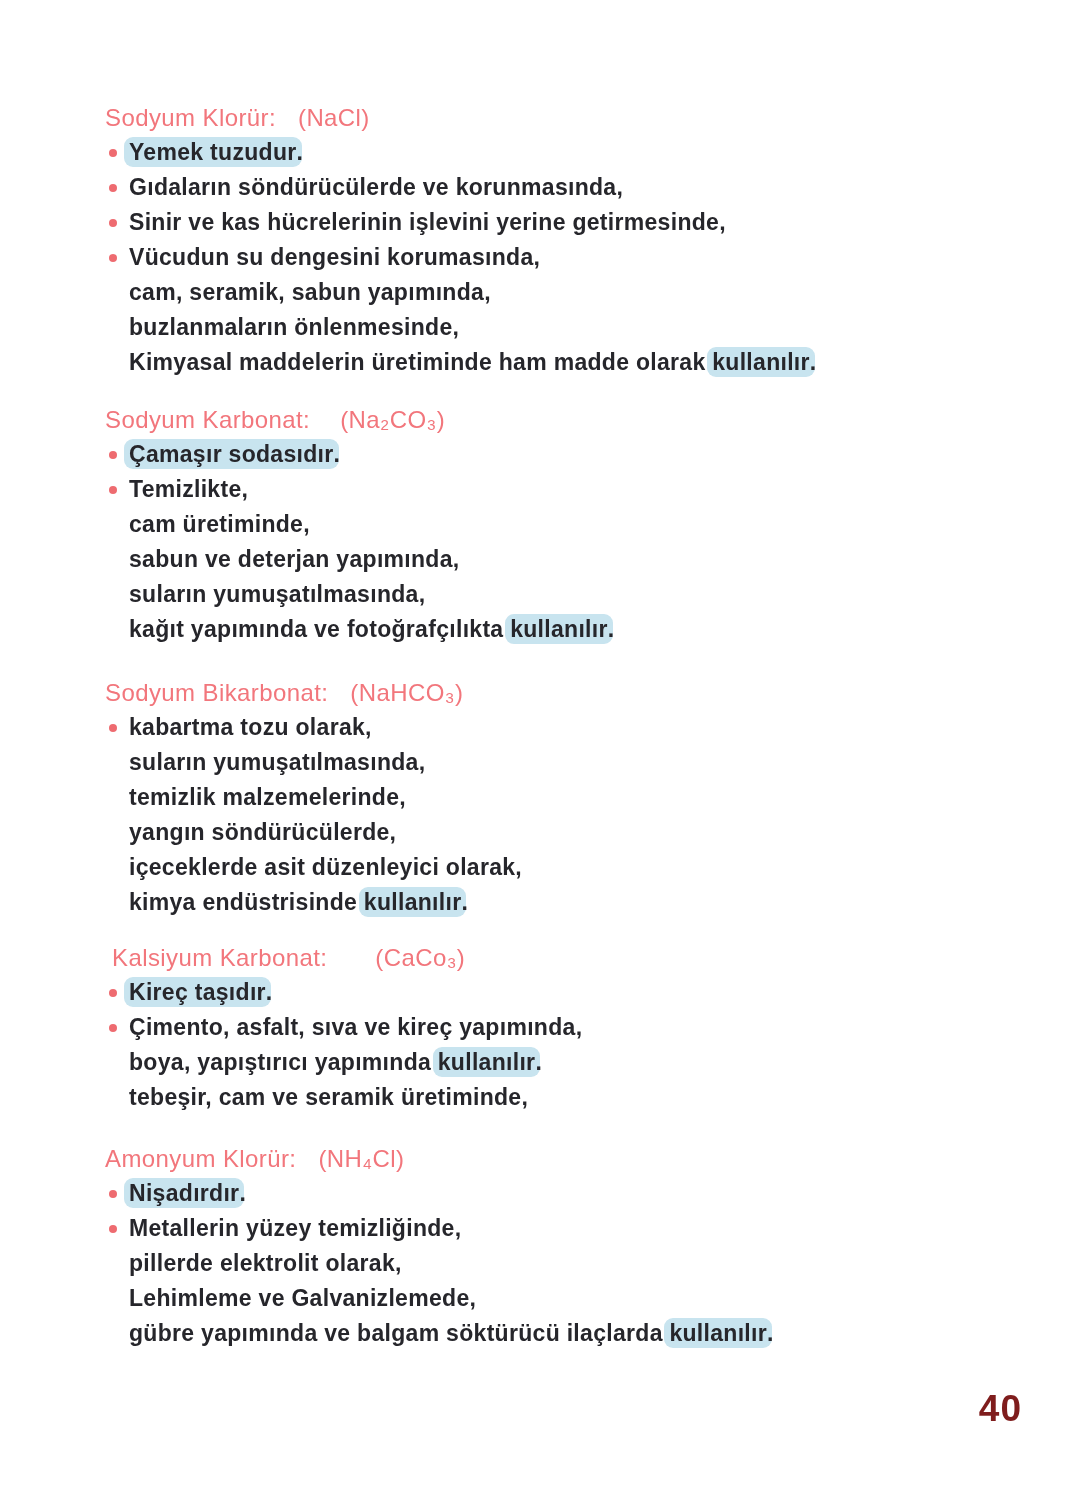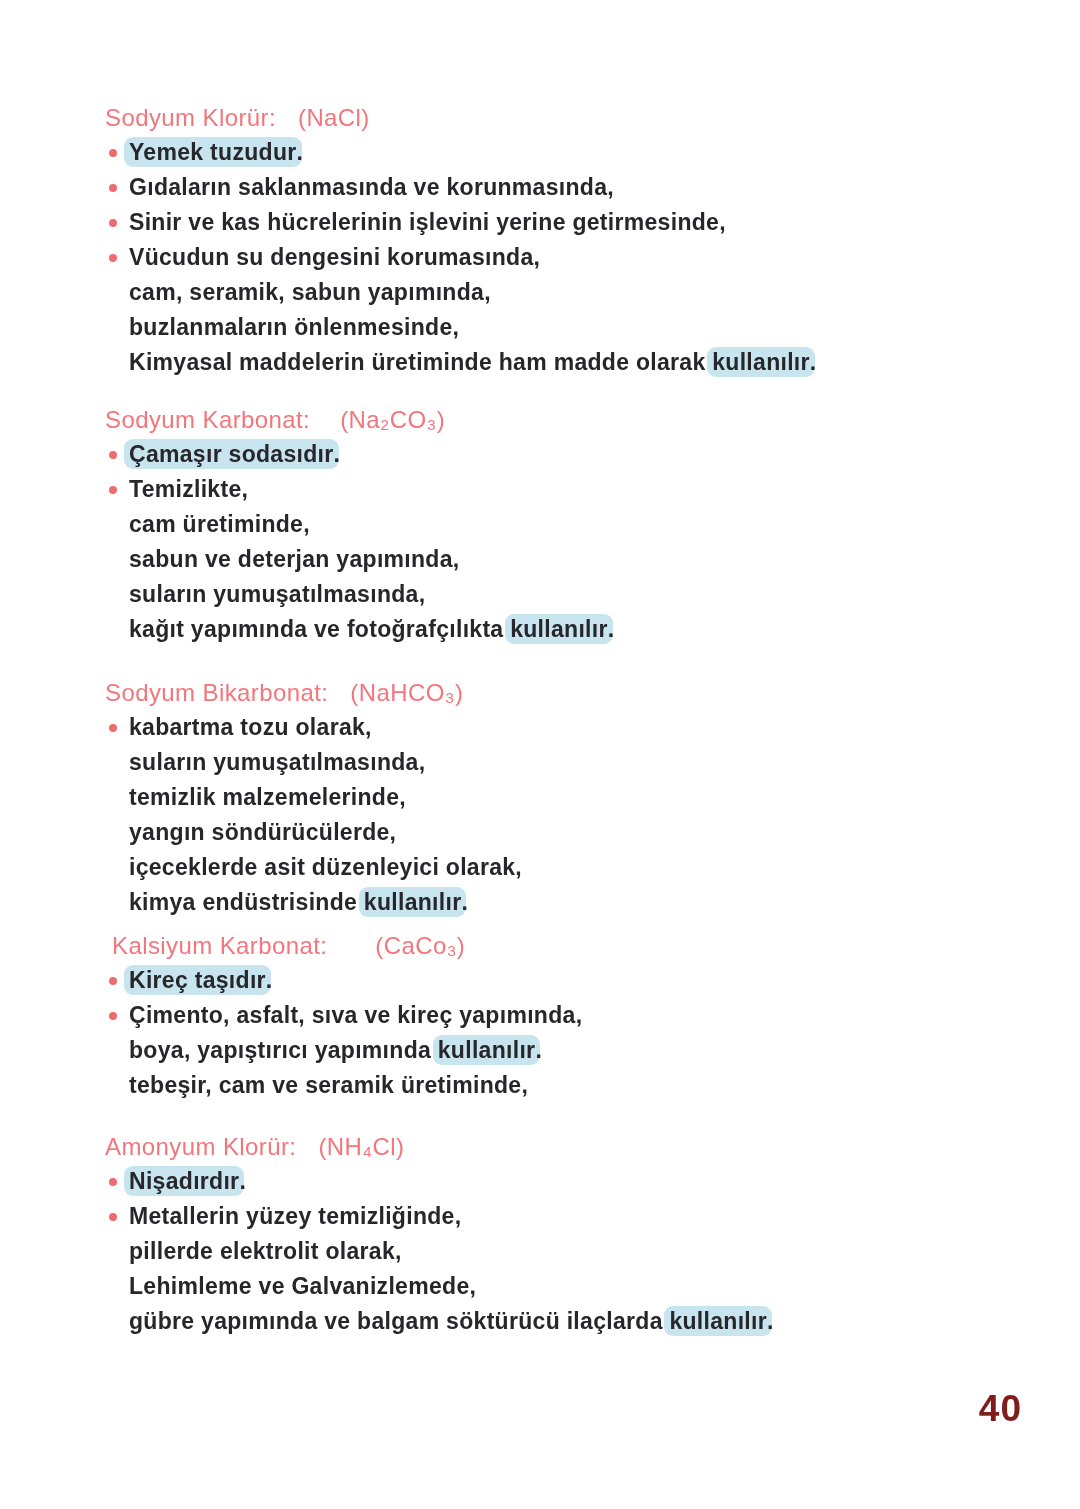--- a/index.html
+++ b/index.html
@@ -12,21 +12,21 @@
     overflow: hidden;
   }
   .content {
     position: absolute;
     top: 100px;
     left: 105px;
     right: 50px;
   }
   .section { margin: 0 0 22px 0; }
   .section:nth-child(2) { margin-bottom: 28px; }
-  .section:nth-child(3) { margin-bottom: 8px; }
+  .section:nth-child(3) { margin-bottom: 20px; }
   .section:nth-child(4) { margin-bottom: 26px; }
   .section-heading {
     color: #f2767c;
     font-weight: 400;
     font-size: 24px;
     line-height: 35px;
     letter-spacing: 0.4px;
     white-space: nowrap;
   }
   .section-heading .formula { margin-left: 22px; }
@@ -75,21 +75,21 @@
   <div class="section">
     <div class="section-heading">
       <span class="title">Sodyum Klorür:</span><span class="formula">(NaCl)</span>
     </div>
     <div>
   <div class="line">
     <span class="dot"></span><span><span class="hl">Yemek tuzudur</span><span>.</span></span>
   </div>
 
   <div class="line">
-    <span class="dot"></span><span><span>Gıdaların saklanmasında ve korunmasında,</span></span>
+    <span class="dot"></span><span><span>Gıdaların söndürücülerde ve korunmasında,</span></span>
   </div>
 
   <div class="line">
     <span class="dot"></span><span><span>Sinir ve kas hücrelerinin işlevini yerine getirmesinde,</span></span>
   </div>
 
   <div class="line">
     <span class="dot"></span><span><span>Vücudun su dengesini korumasında,</span></span>
   </div>
 

